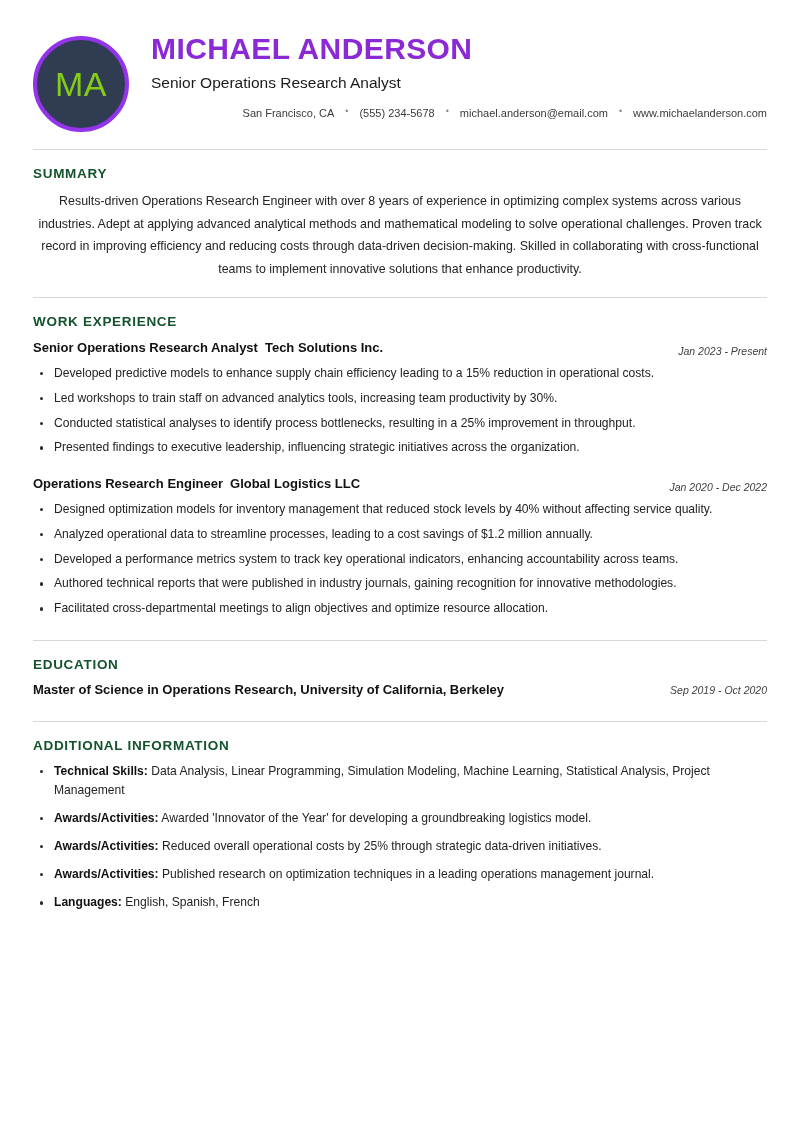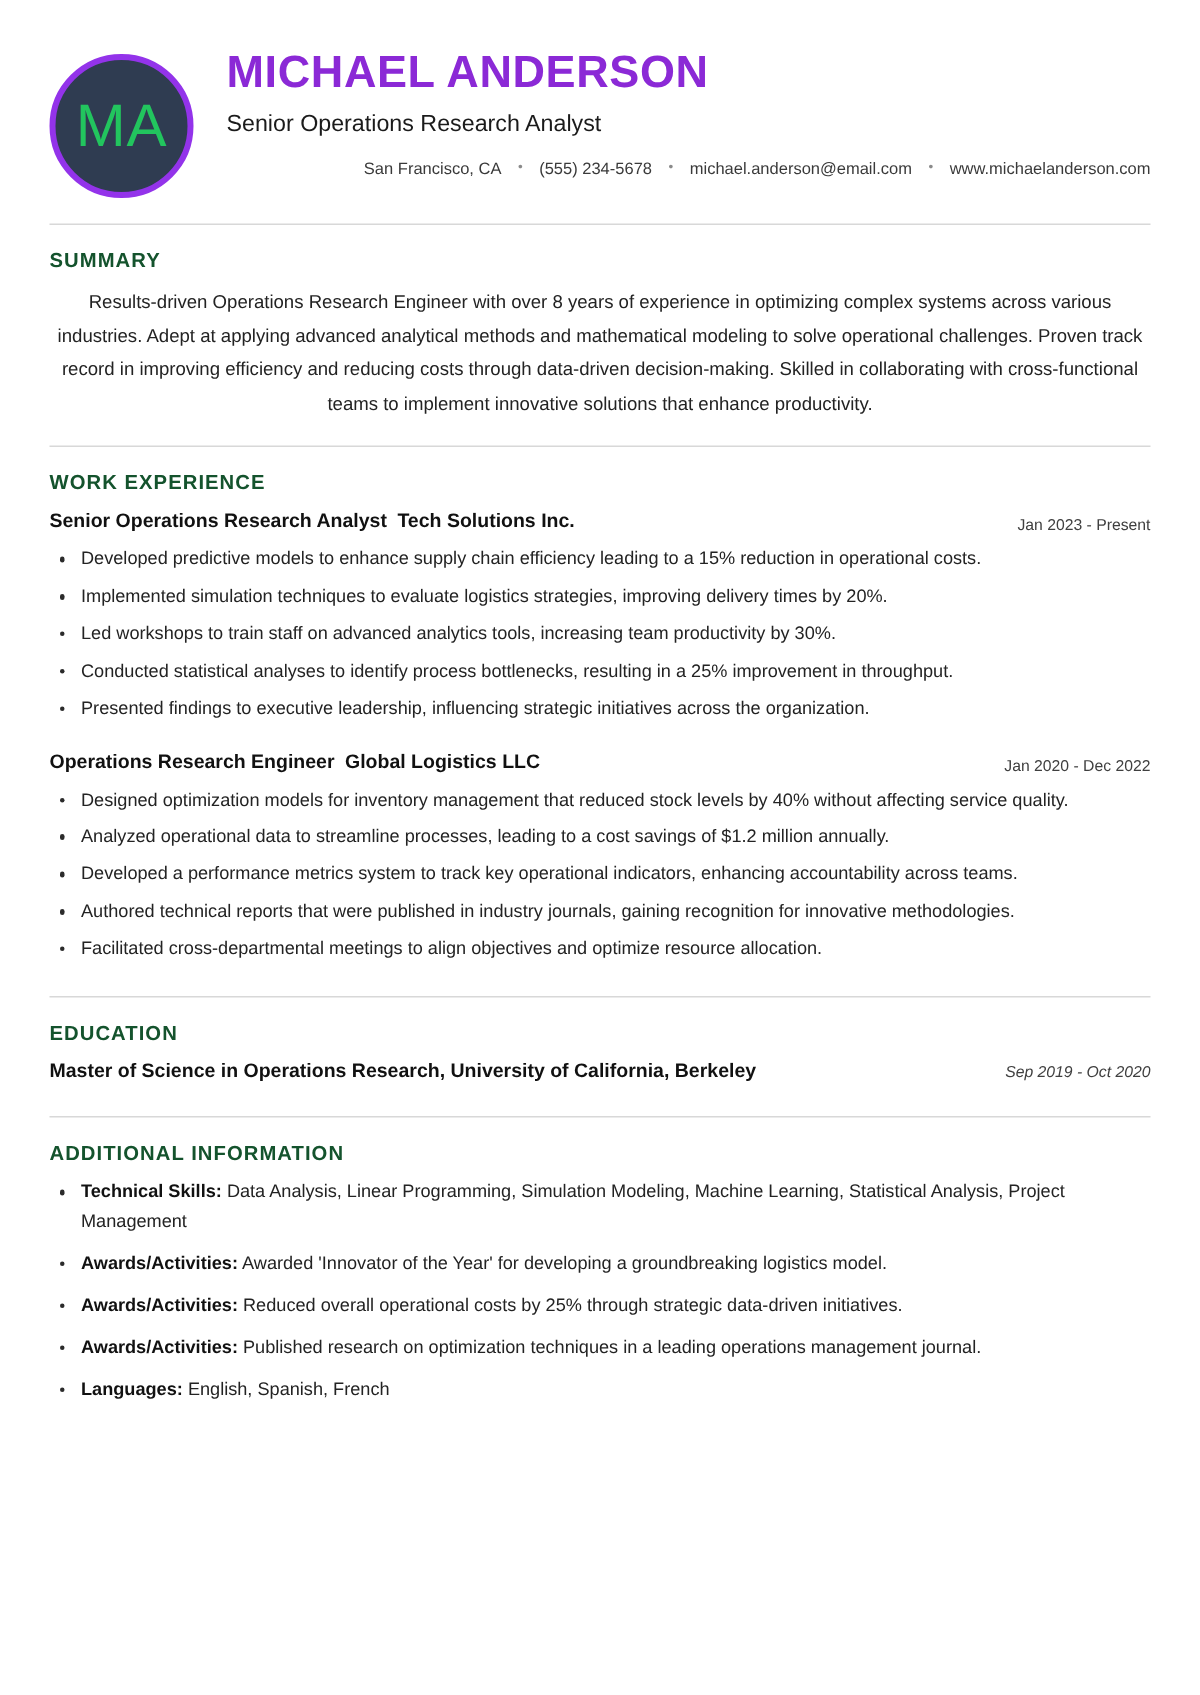--- a/index.html
+++ b/index.html
@@ -39,22 +39,22 @@
     border-radius: 50%;
     background: #2f3c51;
     border: 4px solid #9333ea;
     box-sizing: border-box;
     display: flex;
     align-items: center;
     justify-content: center;
     margin-top: 6px;
   }
   .avatar-initials {
-    color: #22c55e;
-    font-size: 40px;
+    color: #84cc16;
+    font-size: 34px;
     font-weight: 400;
     letter-spacing: 0.5px;
     font-family: "Liberation Sans", "DejaVu Sans", sans-serif;
     text-align: center;
   }
   .header-text {
     flex: 1;
     padding-left: 22px;
     padding-top: 2px;
     min-width: 0;
@@ -135,20 +135,21 @@
     line-height: 1.35;
   }
   .entry-company {
     font-size: 13px;
     font-weight: bold;
     color: #111111;
     padding-left: 7px;
   }
   .entry-dates {
     font-size: 10.5px;
+    font-style: italic;
     color: #3f3f3f;
     white-space: nowrap;
     flex-shrink: 0;
   }
 
   ul.bullets {
     list-style: none;
     margin: 7px 0 0 0;
     padding: 0;
   }
@@ -260,21 +261,20 @@
 
     <div class="entry">
       <div class="entry-head">
         <div>
           <span class="entry-role">Senior Operations Research Analyst</span><span class="entry-company">Tech Solutions Inc.</span>
         </div>
         <div class="entry-dates">Jan 2023 - Present</div>
       </div>
       <ul class="bullets">
         <li>Developed predictive models to enhance supply chain efficiency leading to a 15% reduction in operational costs.</li>
-        <li>Implemented simulation techniques to evaluate logistics strategies, improving delivery times by 20%.</li>
         <li>Led workshops to train staff on advanced analytics tools, increasing team productivity by 30%.</li>
         <li>Conducted statistical analyses to identify process bottlenecks, resulting in a 25% improvement in throughput.</li>
         <li>Presented findings to executive leadership, influencing strategic initiatives across the organization.</li>
       </ul>
     </div>
 
     <div class="entry">
       <div class="entry-head">
         <div>
           <span class="entry-role">Operations Research Engineer</span><span class="entry-company">Global Logistics LLC</span>

